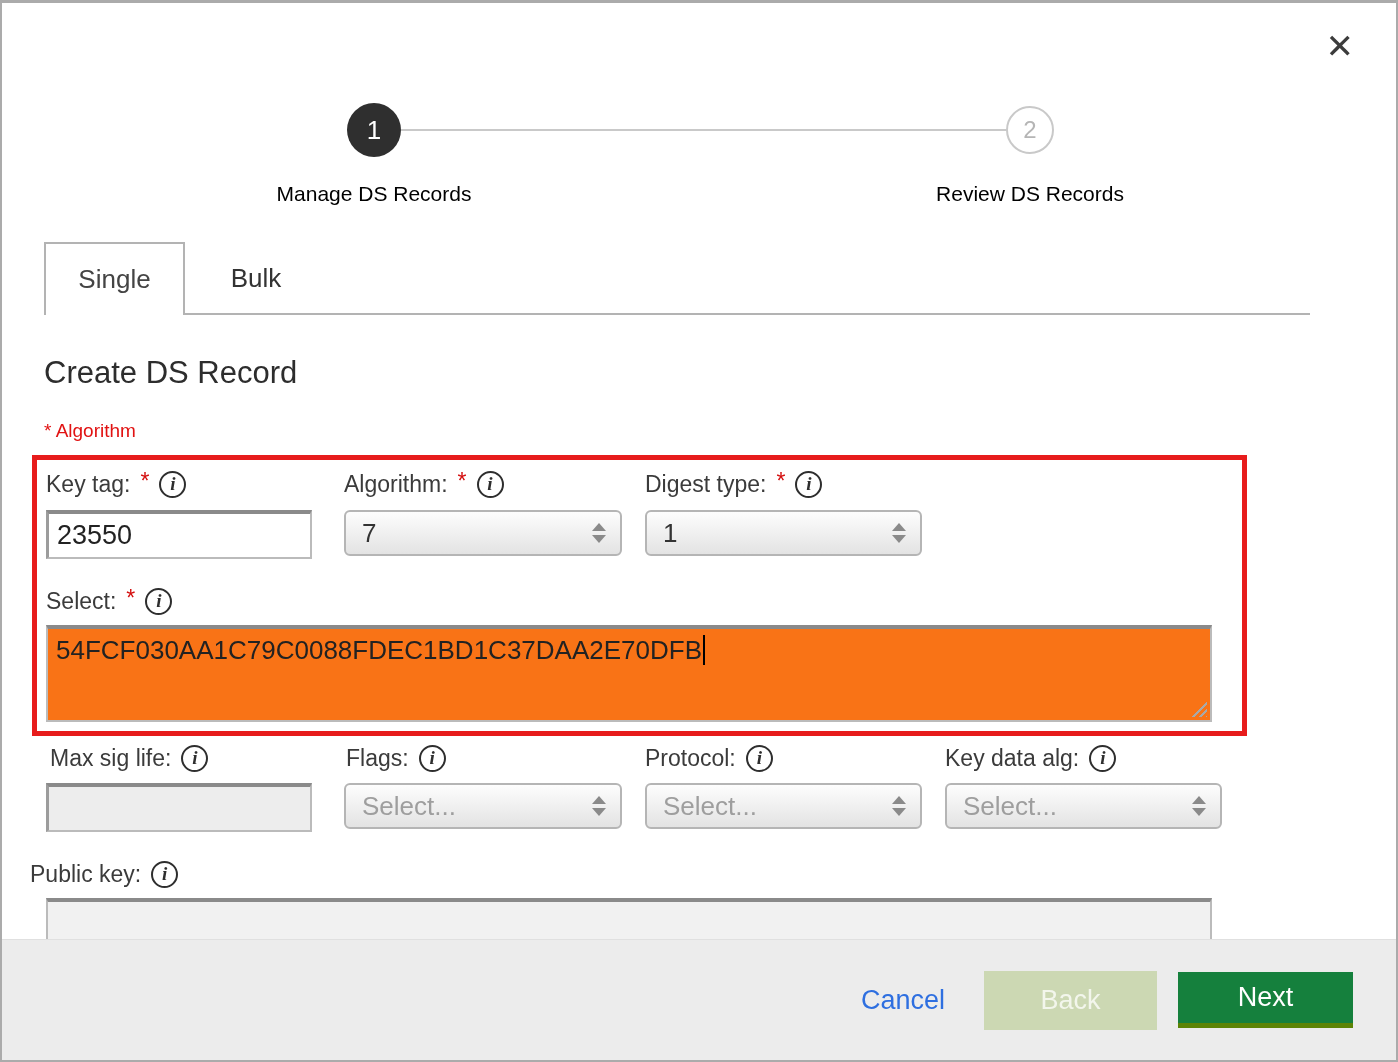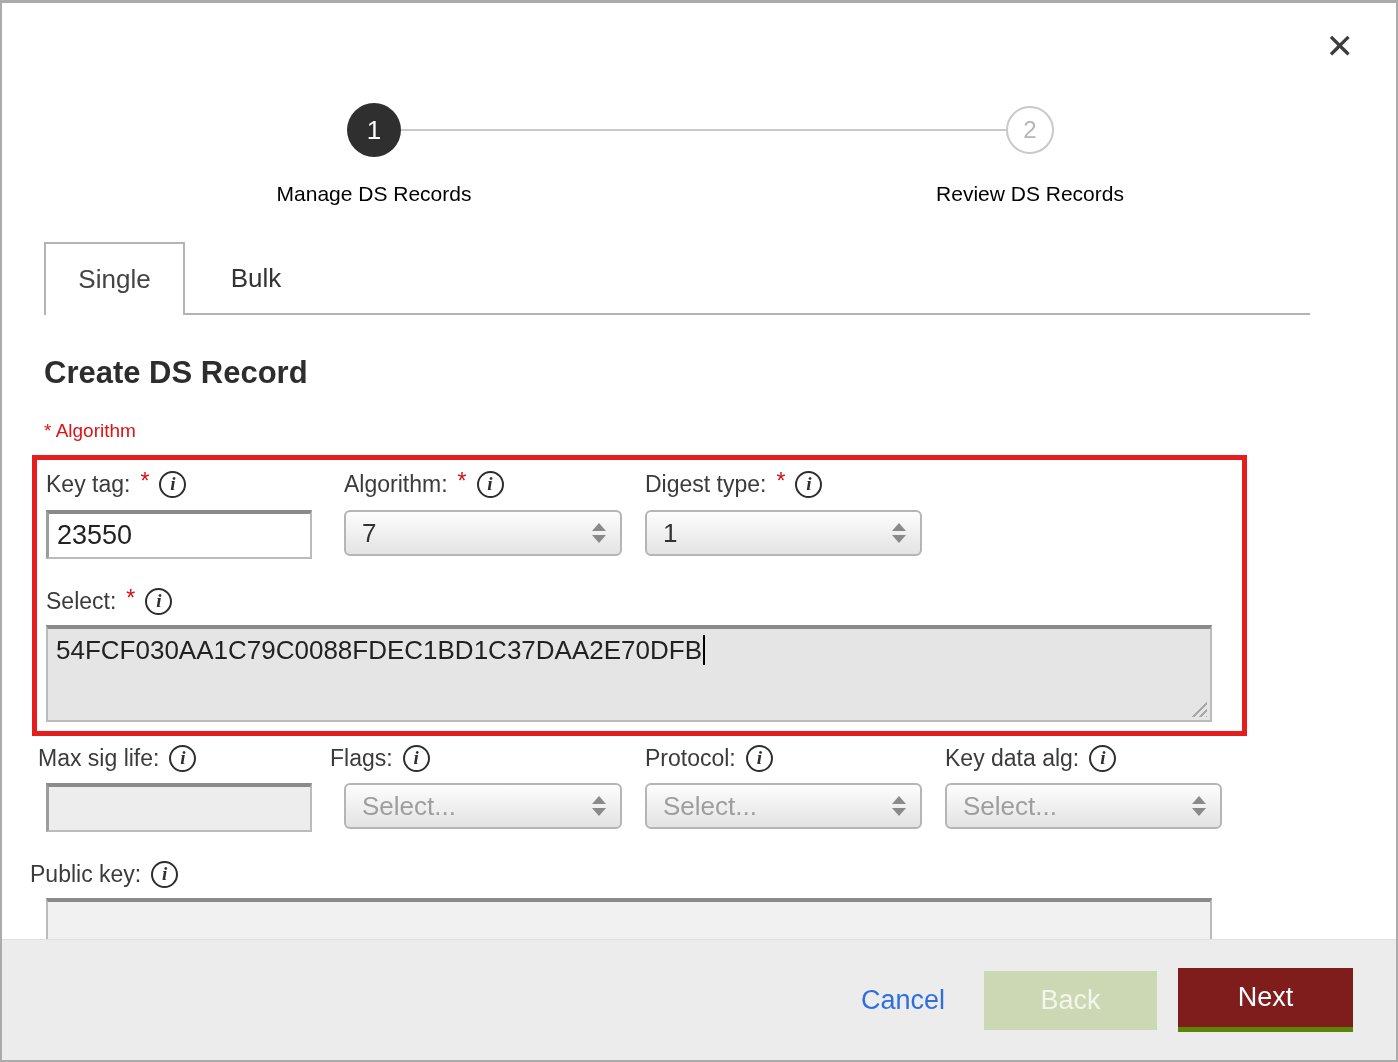--- a/index.html
+++ b/index.html
@@ -56,21 +56,21 @@
     font-size: 26px; color: #444; cursor: pointer; z-index: 2;
   }
   .tab.active {
     left: 42px; background: #fff;
     border: 2px solid #b3b3b3; border-bottom: none;
   }
   .tab.inactive { left: 183px; width: 142px; color: #333; }
   
   .page-title {
     position: absolute; left: 42px; top: 352px;
-    font-size: 31px; font-weight: bold; color: #2d2d2d;
+    font-size: 31px; font-weight: normal; color: #2d2d2d;
   }
   .required-note {
     position: absolute; left: 42px; top: 417px;
     font-size: 19px; color: #e11212;
   }
   
   .highlight-box {
     position: absolute; left: 30px; top: 452px;
     width: 1215px; height: 281px;
     border: 5px solid #e71c1c; z-index: 3; pointer-events: none;
@@ -108,21 +108,21 @@
     font-size: 26px; cursor: pointer;
   }
   .select-box .sel-value { flex: 1; color: #333; }
   .select-box .sel-value.placeholder { color: #9e9e9e; }
   .spinner { display: flex; flex-direction: column; gap: 4px; align-items: center; }
   .tri-up { width: 0; height: 0; border-left: 7px solid transparent; border-right: 7px solid transparent; border-bottom: 8px solid #8a8a8a; }
   .tri-down { width: 0; height: 0; border-left: 7px solid transparent; border-right: 7px solid transparent; border-top: 8px solid #8a8a8a; }
   .textarea-box {
     position: absolute; z-index: 4;
     border: 2px solid #bbb; border-top: 4px solid #8a8a8a;
-    background: #e5e5e5; font-size: 26px; color: #222;
+    background: #f97316; font-size: 26px; color: #222;
     padding: 6px 8px; cursor: text; overflow: hidden;
   }
   .caret { display: inline-block; width: 2px; height: 30px; background: #000; vertical-align: text-bottom; margin-left: 1px; }
   .resize-grip {
     position: absolute; right: 3px; bottom: 3px; width: 17px; height: 17px;
     background: repeating-linear-gradient(135deg, transparent 0 3px, #a8a8a8 3px 5px);
     clip-path: polygon(100% 0, 100% 100%, 0 100%);
     cursor: nwse-resize;
   }
   .textarea-box.disabled { background: #f1f1f1; cursor: default; }
@@ -133,21 +133,21 @@
     display: flex; align-items: center; justify-content: flex-end;
     gap: 21px; padding-right: 43px; z-index: 5;
   }
   .cancel-link { color: #2e6fe0; font-size: 27px; cursor: pointer; margin-right: 18px; }
   .btn {
     display: flex; align-items: center; justify-content: center;
     font-size: 27px; cursor: pointer; border: none;
     font-family: "Liberation Sans", "DejaVu Sans", sans-serif;
   }
   .btn.back { width: 173px; height: 59px; background: #ccd8b3; color: #f3f6ec; cursor: default; }
-  .btn.next { width: 175px; height: 64px; background: #7f1d1d; border-bottom: 5px solid #5c8406; color: #fff; }
+  .btn.next { width: 175px; height: 56px; background: #15803d; border-bottom: 5px solid #5c8406; color: #fff; }
 </style>
 </head>
 <body>
 
 <div class="modal">
 
   <span class="close-btn">✕</span>
 
   <div class="step-track"></div>
   <div class="step-circle active">1</div>
@@ -211,29 +211,29 @@
     <span class="req-star">*</span>
     <span class="info-icon">
         <i>i</i>
       </span>
   </div>
   <div class="textarea-box" style="left:44px; top:622px; width:1166px; height:97px;">
     <span>54FCF030AA1C79C0088FDEC1BD1C37DAA2E70DFB</span><span class="caret"></span>
     <span class="resize-grip"></span>
   </div>
 
-  <div class="field-label" style="left:36px; top:742px;align-items:center;">
+  <div class="field-label" style="left:48px; top:742px;align-items:center;">
     <span>Max sig life:</span>
     <span class="info-icon">
         <i>i</i>
       </span>
   </div>
   <input class="text-input" style="left: 44px; top: 780px; width: 266px; height: 49px;" disabled="">
 
-  <div class="field-label" style="left:328px; top:742px;align-items:flex-end;">
+  <div class="field-label" style="left:344px; top:742px;align-items:flex-end;">
     <span>Flags:</span>
     <span class="info-icon">
         <i>i</i>
       </span>
   </div>
   <div class="select-box" style="left:342px; top:780px; width:278px;">
     <span class="sel-value placeholder">Select...</span>
     <span class="spinner">
         <span class="tri-up"></span>
         <span class="tri-down"></span>

